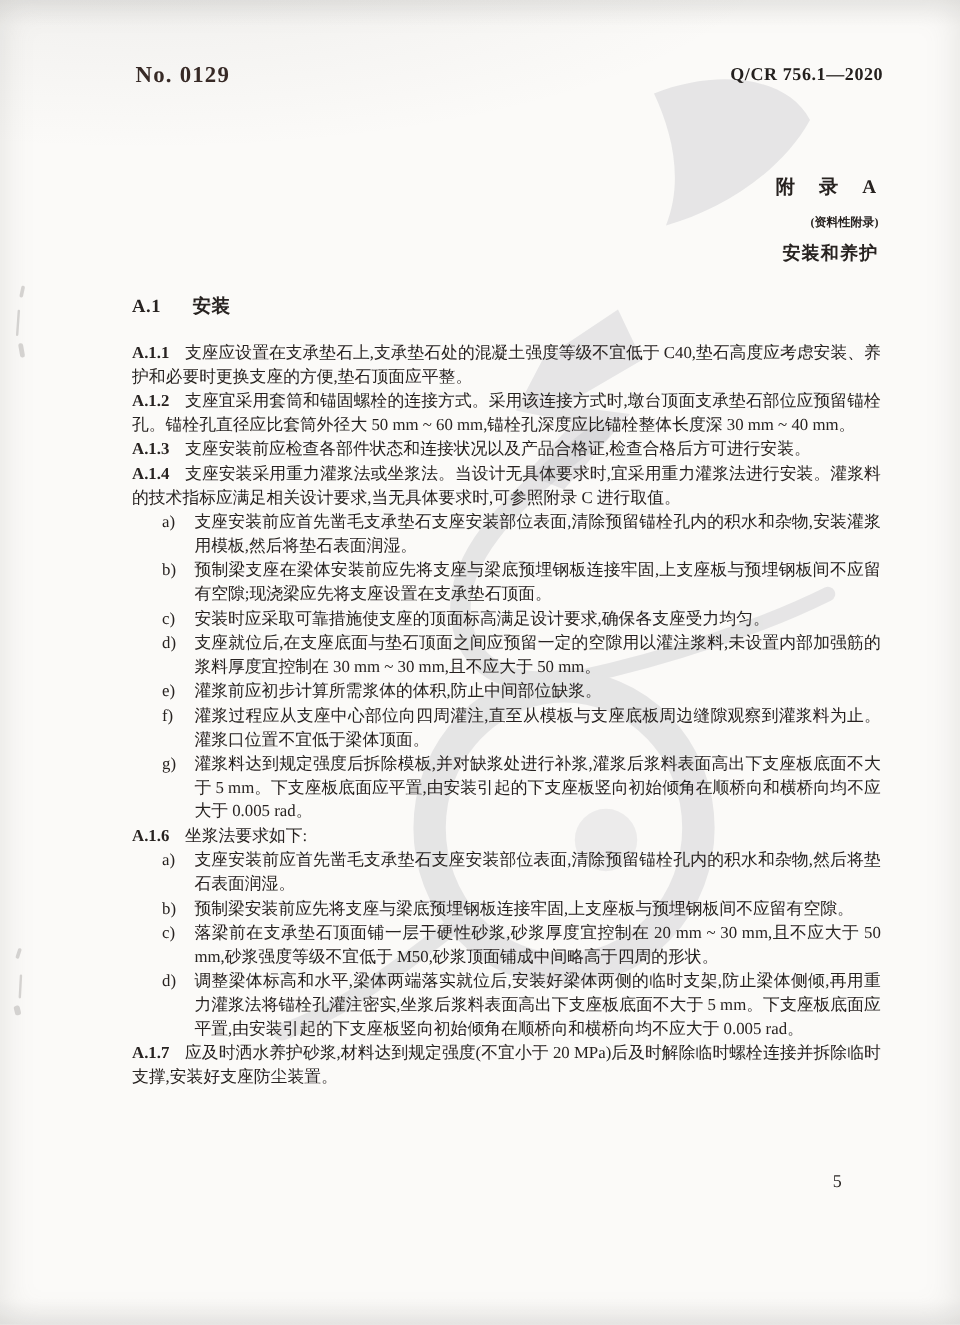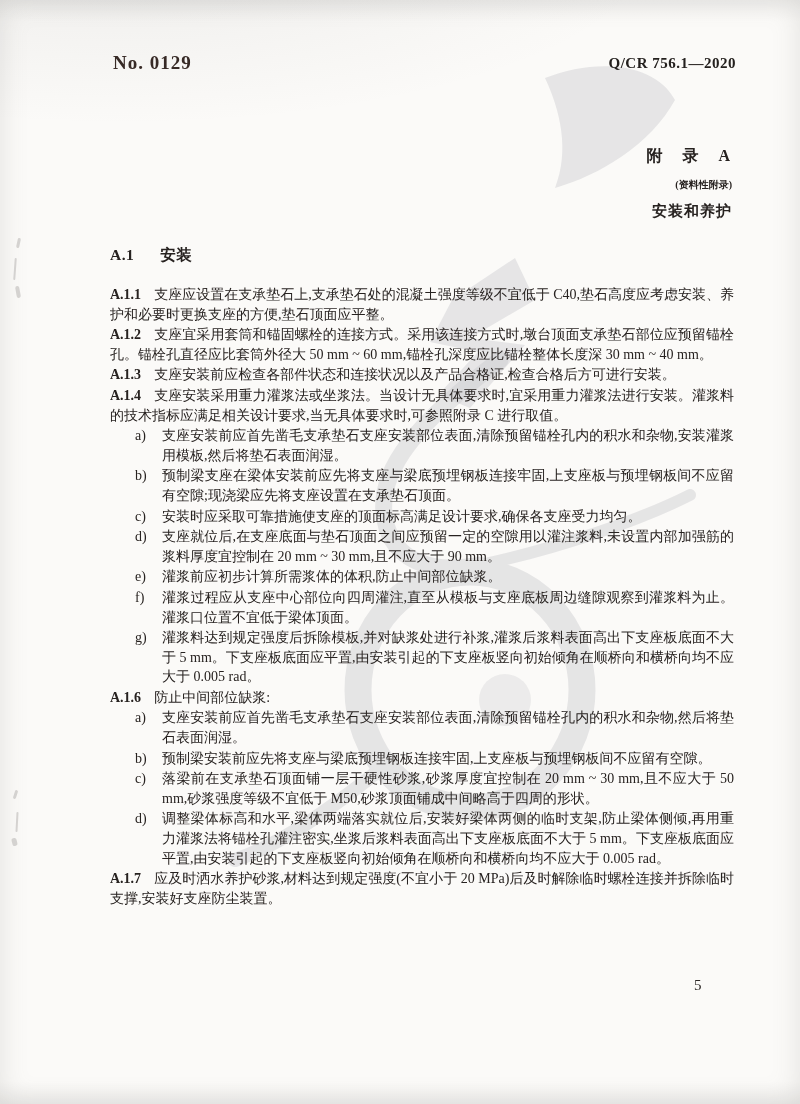--- a/index.html
+++ b/index.html
@@ -95,25 +95,25 @@
   </div>
 
   <div class="content" id="clauses">
       <p class="clause"><span class="clabel">A.1.1</span><span>支座应设置在支承垫石上,支承垫石处的混凝土强度等级不宜低于 C40,垫石高度应考虑安装、养护和必要时更换支座的方便,垫石顶面应平整。</span></p>
       <p class="clause"><span class="clabel">A.1.2</span><span>支座宜采用套筒和锚固螺栓的连接方式。采用该连接方式时,墩台顶面支承垫石部位应预留锚栓孔。锚栓孔直径应比套筒外径大 50 mm ~ 60 mm,锚栓孔深度应比锚栓整体长度深 30 mm ~ 40 mm。</span></p>
       <p class="clause"><span class="clabel">A.1.3</span><span>支座安装前应检查各部件状态和连接状况以及产品合格证,检查合格后方可进行安装。</span></p>
       <p class="clause"><span class="clabel">A.1.4</span><span>支座安装采用重力灌浆法或坐浆法。当设计无具体要求时,宜采用重力灌浆法进行安装。灌浆料的技术指标应满足相关设计要求,当无具体要求时,可参照附录 C 进行取值。</span></p>
       <div class="item"><span class="ilabel">a)</span><span>支座安装前应首先凿毛支承垫石支座安装部位表面,清除预留锚栓孔内的积水和杂物,安装灌浆用模板,然后将垫石表面润湿。</span></div>
       <div class="item"><span class="ilabel">b)</span><span>预制梁支座在梁体安装前应先将支座与梁底预埋钢板连接牢固,上支座板与预埋钢板间不应留有空隙;现浇梁应先将支座设置在支承垫石顶面。</span></div>
       <div class="item"><span class="ilabel">c)</span><span>安装时应采取可靠措施使支座的顶面标高满足设计要求,确保各支座受力均匀。</span></div>
-      <div class="item"><span class="ilabel">d)</span><span>支座就位后,在支座底面与垫石顶面之间应预留一定的空隙用以灌注浆料,未设置内部加强筋的浆料厚度宜控制在 20 mm ~ 30 mm,且不应大于 90 mm。</span></div>
+      <div class="item"><span class="ilabel">d)</span><span>支座就位后,在支座底面与垫石顶面之间应预留一定的空隙用以灌注浆料,未设置内部加强筋的浆料厚度宜控制在 30 mm ~ 30 mm,且不应大于 50 mm。</span></div>
       <div class="item"><span class="ilabel">e)</span><span>灌浆前应初步计算所需浆体的体积,防止中间部位缺浆。</span></div>
       <div class="item"><span class="ilabel">f)</span><span>灌浆过程应从支座中心部位向四周灌注,直至从模板与支座底板周边缝隙观察到灌浆料为止。灌浆口位置不宜低于梁体顶面。</span></div>
       <div class="item"><span class="ilabel">g)</span><span>灌浆料达到规定强度后拆除模板,并对缺浆处进行补浆,灌浆后浆料表面高出下支座板底面不大于 5 mm。下支座板底面应平置,由安装引起的下支座板竖向初始倾角在顺桥向和横桥向均不应大于 0.005 rad。</span></div>
-      <p class="clause"><span class="clabel">A.1.6</span><span>防止中间部位缺浆:</span></p>
+      <p class="clause"><span class="clabel">A.1.6</span><span>坐浆法要求如下:</span></p>
       <div class="item"><span class="ilabel">a)</span><span>支座安装前应首先凿毛支承垫石支座安装部位表面,清除预留锚栓孔内的积水和杂物,然后将垫石表面润湿。</span></div>
       <div class="item"><span class="ilabel">b)</span><span>预制梁安装前应先将支座与梁底预埋钢板连接牢固,上支座板与预埋钢板间不应留有空隙。</span></div>
       <div class="item"><span class="ilabel">c)</span><span>落梁前在支承垫石顶面铺一层干硬性砂浆,砂浆厚度宜控制在 20 mm ~ 30 mm,且不应大于 50 mm,砂浆强度等级不宜低于 M50,砂浆顶面铺成中间略高于四周的形状。</span></div>
       <div class="item"><span class="ilabel">d)</span><span>调整梁体标高和水平,梁体两端落实就位后,安装好梁体两侧的临时支架,防止梁体侧倾,再用重力灌浆法将锚栓孔灌注密实,坐浆后浆料表面高出下支座板底面不大于 5 mm。下支座板底面应平置,由安装引起的下支座板竖向初始倾角在顺桥向和横桥向均不应大于 0.005 rad。</span></div>
       <p class="clause"><span class="clabel">A.1.7</span><span>应及时洒水养护砂浆,材料达到规定强度(不宜小于 20 MPa)后及时解除临时螺栓连接并拆除临时支撑,安装好支座防尘装置。</span></p>
     </div>
 
   <div class="page-number">5</div>
 
   <div class="edge-marks">

